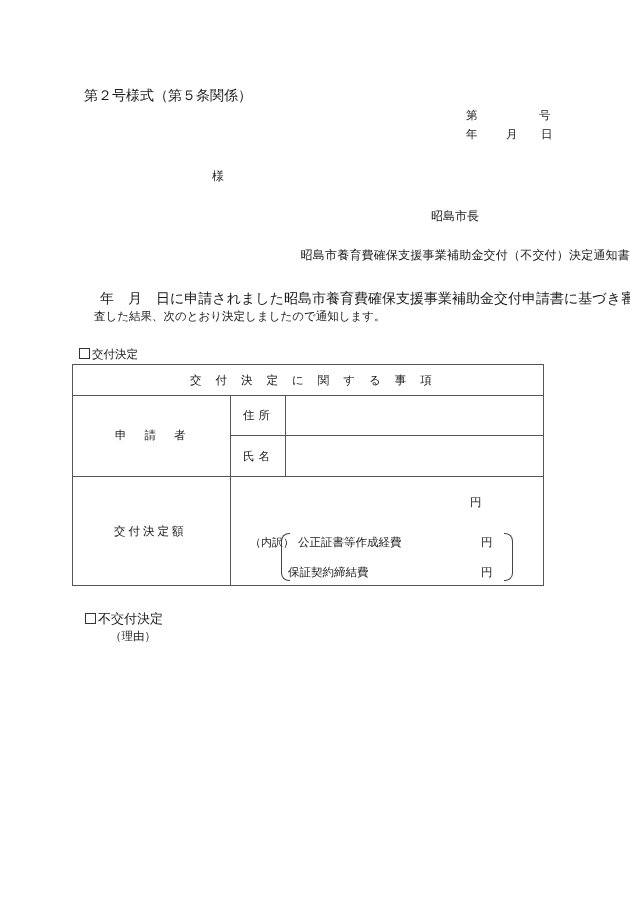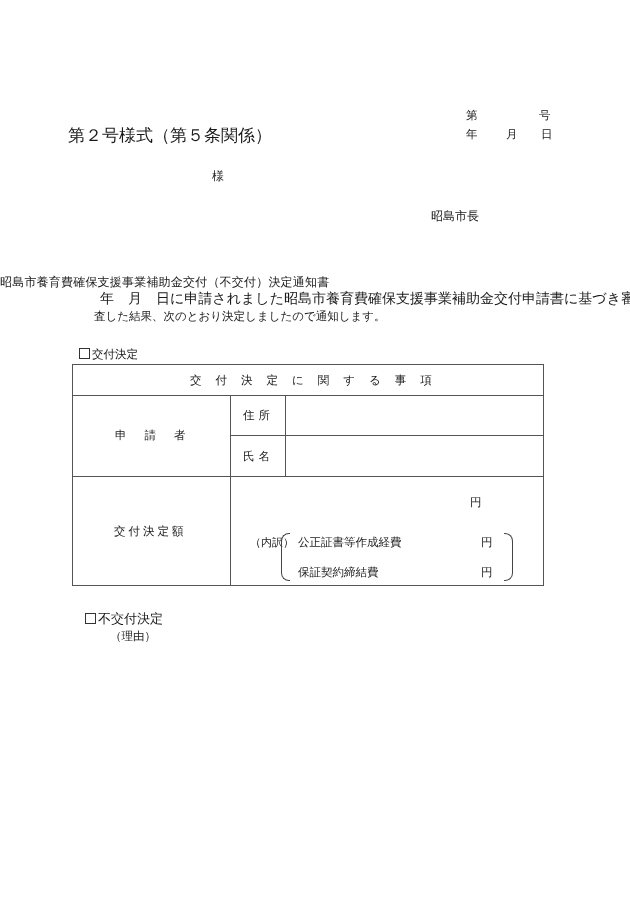--- a/index.html
+++ b/index.html
@@ -1,27 +1,27 @@
 <!DOCTYPE html>
 <html><head>
 <meta charset="utf-8">
 <style>
   html, body { margin: 0; padding: 0; }
   body {
     width: 630px; height: 903px; background: #ffffff; position: relative; overflow: hidden;
     font-family: "DejaVu Serif", "Liberation Serif", serif; color: #1a1a1a;
   }
   .abs { position: absolute; white-space: nowrap; }
-  .form-no { left: 68px; top: 87px; font-size: 17px; margin-top: 37px; }
+  .form-no { left: 84px; top: 87px; font-size: 14px; }
   .doc-no { left: 466px; top: 108px; width: 85px; font-size: 11.5px; }
   .doc-no span, .doc-date span { position: absolute; }
   .doc-date { left: 466px; top: 127px; width: 85px; font-size: 11.5px; }
   .addressee { left: 212px; top: 168px; font-size: 12px; }
   .issuer { left: 396px; top: 208px; font-size: 12px; padding-left: 35px; }
-  .title { left: 0; width: 630px; text-align: left; top: 247px; font-size: 12px; letter-spacing: 0.2px; margin-top: 27px; }
+  .title { left: 0; width: 630px; text-align: right; top: 247px; font-size: 12px; letter-spacing: 0.2px; }
   .body1 { left: 100px; top: 290px; font-size: 14px; }
   .body2 { left: 78px; top: 309px; font-size: 11.5px; margin-left: 16px; }
   .check1 { left: 79px; top: 347px; font-size: 11.5px; }
   .check2 { left: 85px; top: 610px; font-size: 13px; }
   .reason { left: 97px; top: 629px; font-size: 11.5px; margin-left: 13px; }
   .tbl { left: 72px; top: 364px; width: 472px; height: 222px; border: 1px solid #555; box-sizing: border-box; }
   .hline { position: absolute; height: 0; border-top: 1px solid #555; }
   .vline { position: absolute; width: 0; border-left: 1px solid #555; }
   .cell-text { position: absolute; font-size: 11.5px; white-space: nowrap; }
   .spaced { letter-spacing: 14px; text-align: center; }
@@ -71,19 +71,19 @@
 <div class="cell-text" style="left:292px;top:408px"></div>
 <div class="cell-text" style="left:243px;top:449px;letter-spacing:4px">氏名</div>
 <div class="cell-text" style="left:292px;top:449px"></div>
 <div class="cell-text" style="left:114px;top:524px;letter-spacing:3px">交付決定額</div>
 <div class="cell-text" style="left:470px;top:495px">円</div>
 <div class="cell-text" style="left:250px;top:535px;font-size:11px">（内訳）</div>
 <div class="bracket-l"></div>
 <div class="bracket-r"></div>
 <div class="cell-text" style="left:298px;top:535px">公正証書等作成経費</div>
 <div class="cell-text" style="left:481px;top:535px">円</div>
-<div class="cell-text" style="left:298px;top:565px">保証契約締結費</div>
+<div class="cell-text" style="left:288px;top:565px">保証契約締結費</div>
 <div class="cell-text" style="left:481px;top:565px">円</div>
 
 <div class="abs check2">
   <span class="box"></span><span>不交付決定</span>
 </div>
 <div class="abs reason">（理由）</div>
 
 </body></html>

